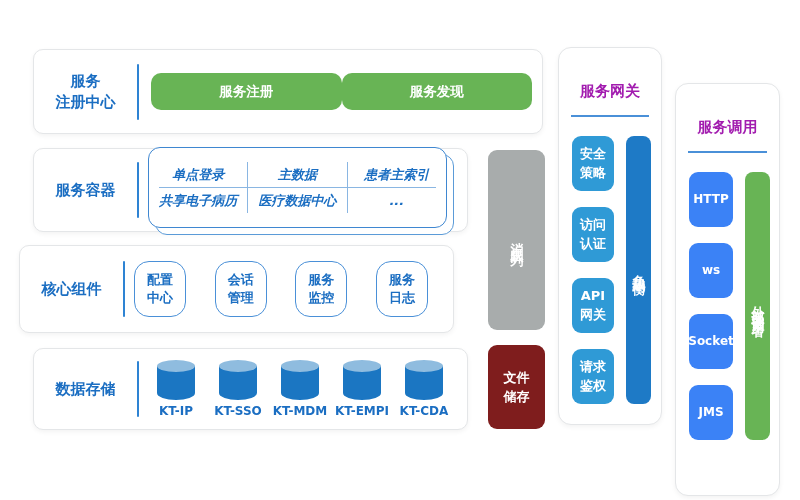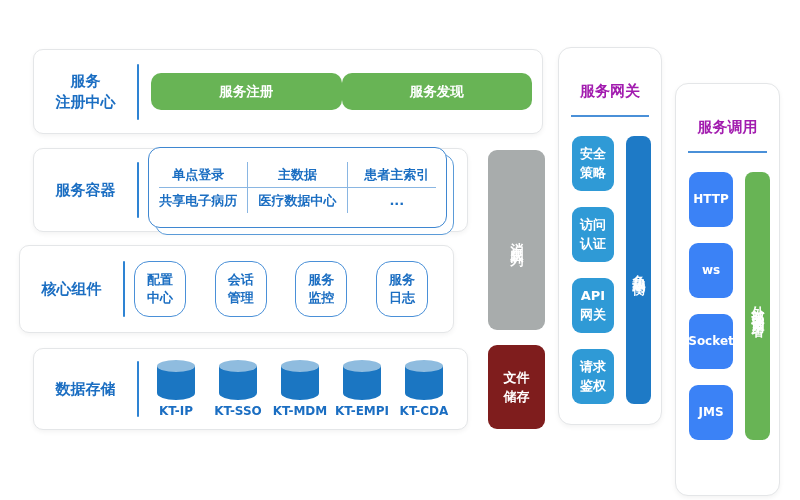--- a/index.html
+++ b/index.html
@@ -28,21 +28,21 @@
   }
 
   
   .stack{position:relative;flex:1;margin:0 20px 6px 9px;}
   .stack-behind{
     position:absolute;left:7px;top:7px;width:100%;height:100%;background:#fff;
     border:1.5px solid #5b9bd8;border-radius:12px;box-sizing:border-box;
   }
   .stack-main{
     position:relative;background:#fff;border:1.5px solid #3f87d1;border-radius:12px;
-    z-index:1;padding:14px 0;
+    z-index:1;padding:14px 0;font-style:italic;
   }
   .grid-row{display:flex;align-items:center;height:25px;}
   .grid-cell{
     flex:1;text-align:center;color:#1b6ec2;font-weight:bold;font-size:13px;line-height:25px;
   }
   .grid-cell:not(:last-child){border-right:1px solid #8ab6e2;}
   .grid-hr{height:1px;background:#8ab6e2;margin:0 10px;}
 
   
   .core-wrap{flex:1;display:flex;justify-content:space-between;margin:0 25px 0 9px;}

